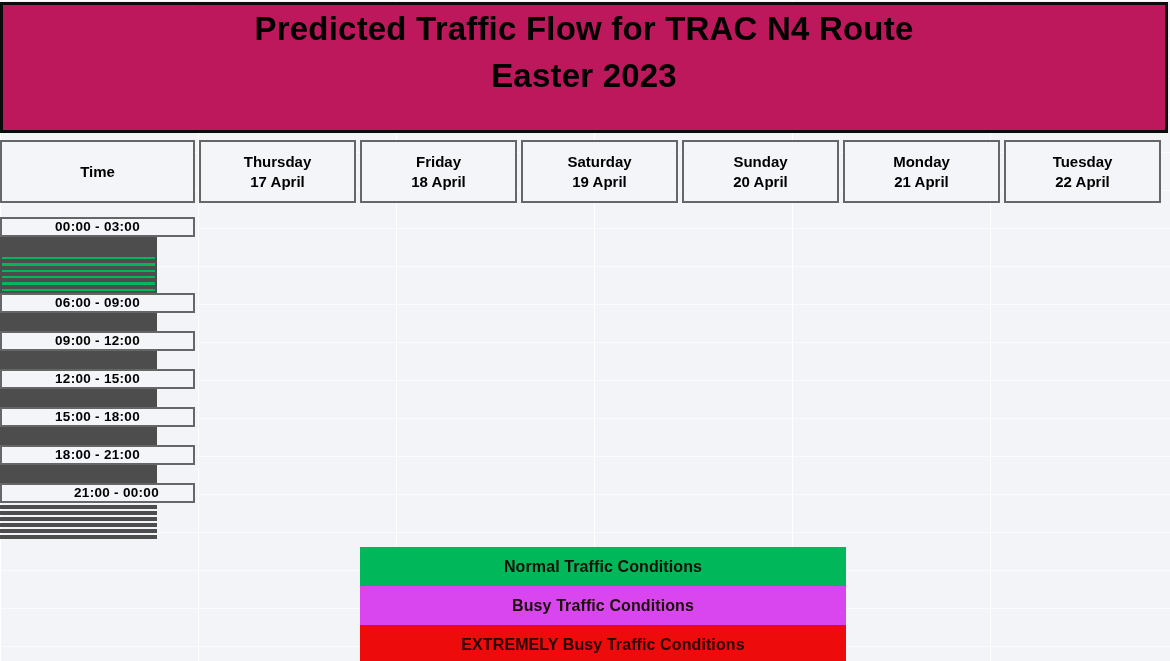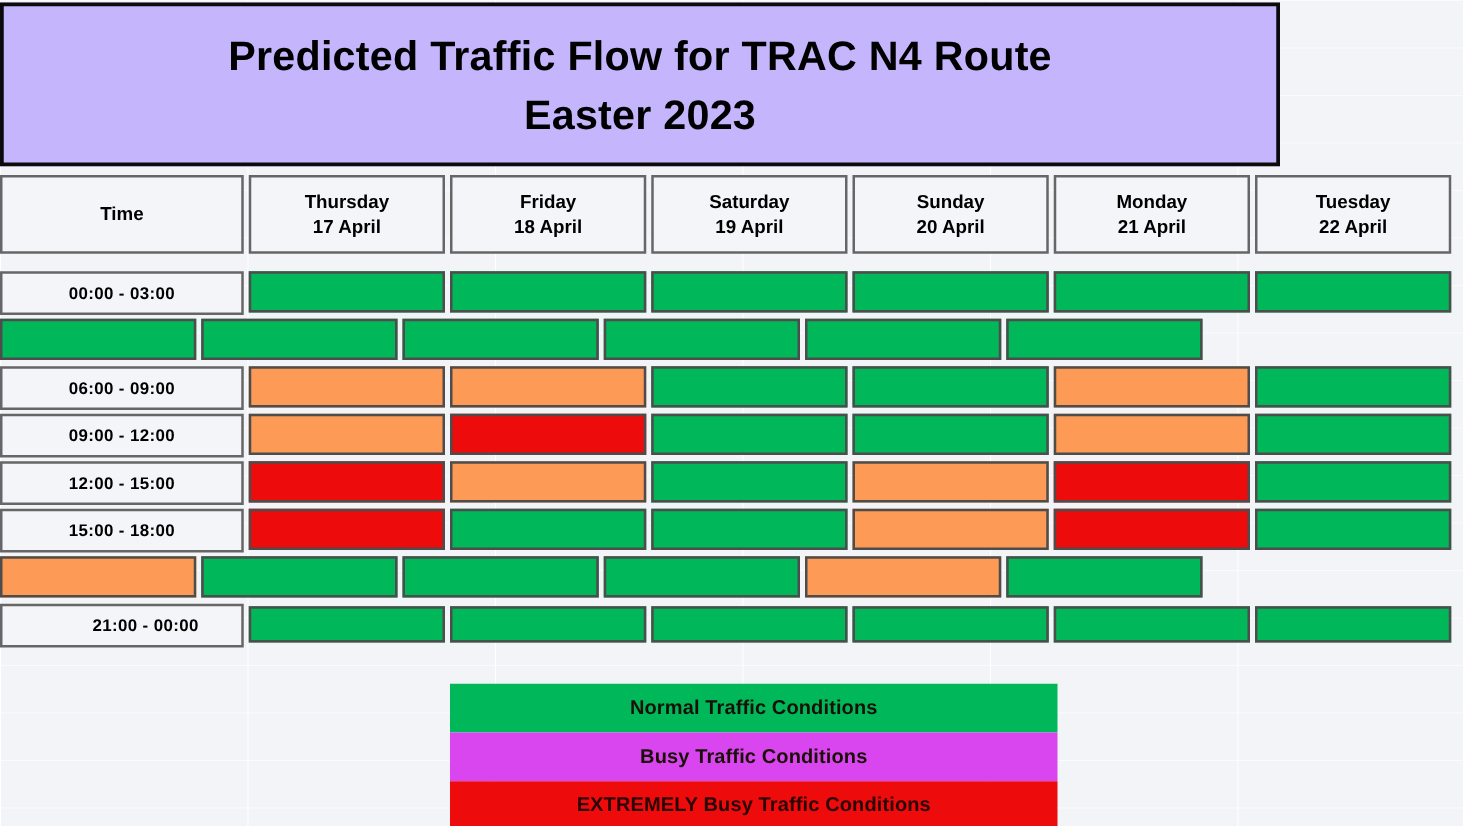--- a/index.html
+++ b/index.html
@@ -34,29 +34,28 @@
     z-index: 1;
     width: 1170px;
     height: 661px;
   }
 
   
   #title-box {
     position: absolute;
     left: 0px;
     top: 2px;
-    width: 1024px;
+    width: 1168px;
     height: 131px;
     box-sizing: border-box;
-    background: #c4b5fd;
+    background: #be185d;
     border: 3px solid #0b0b0b;
     display: flex;
     flex-direction: column;
     align-items: center;
-    justify-content: center;
   }
   .title-line {
     color: #000000;
     font-weight: bold;
     font-size: 33px;
     line-height: 47px;
     letter-spacing: 0.2px;
     text-align: center;
     white-space: nowrap;
   }
@@ -94,21 +93,21 @@
   #header-row { height: 77px; }
   #header-row .label-cell {
     height: 63px;
     font-size: 15px;
     line-height: 20px;
   }
   .time-head { width: 195px; margin-right: 4px; }
   .day-head  { width: 157px; margin-right: 4px; }
 
   
-  .body-row { height: 38px; }
+  .body-row { height: 38px; flex-direction: column; }
   .time-cell {
     width: 195px;
     height: 35px;
     margin-right: 4px;
     font-size: 13.5px;
     line-height: 16px;
     letter-spacing: 0.3px;
   }
   .traffic-cell {
     width: 157px;
@@ -251,20 +250,23 @@
             <span>15:00 - 18:00</span>
           </div>
           <div class="cell traffic-cell status-extreme"></div>
           <div class="cell traffic-cell status-normal"></div>
           <div class="cell traffic-cell status-normal"></div>
           <div class="cell traffic-cell status-busy"></div>
           <div class="cell traffic-cell status-extreme"></div>
           <div class="cell traffic-cell status-normal"></div>
         </div>
         <div class="grid-row body-row">
+          <div class="cell label-cell time-cell">
+            <span>18:00 - 21:00</span>
+          </div>
           <div class="cell traffic-cell status-busy"></div>
           <div class="cell traffic-cell status-normal"></div>
           <div class="cell traffic-cell status-normal"></div>
           <div class="cell traffic-cell status-normal"></div>
           <div class="cell traffic-cell status-busy"></div>
           <div class="cell traffic-cell status-normal"></div>
         </div>
         <div class="grid-row body-row last-row">
           <div class="cell label-cell time-cell">
             <span>21:00 - 00:00</span>

